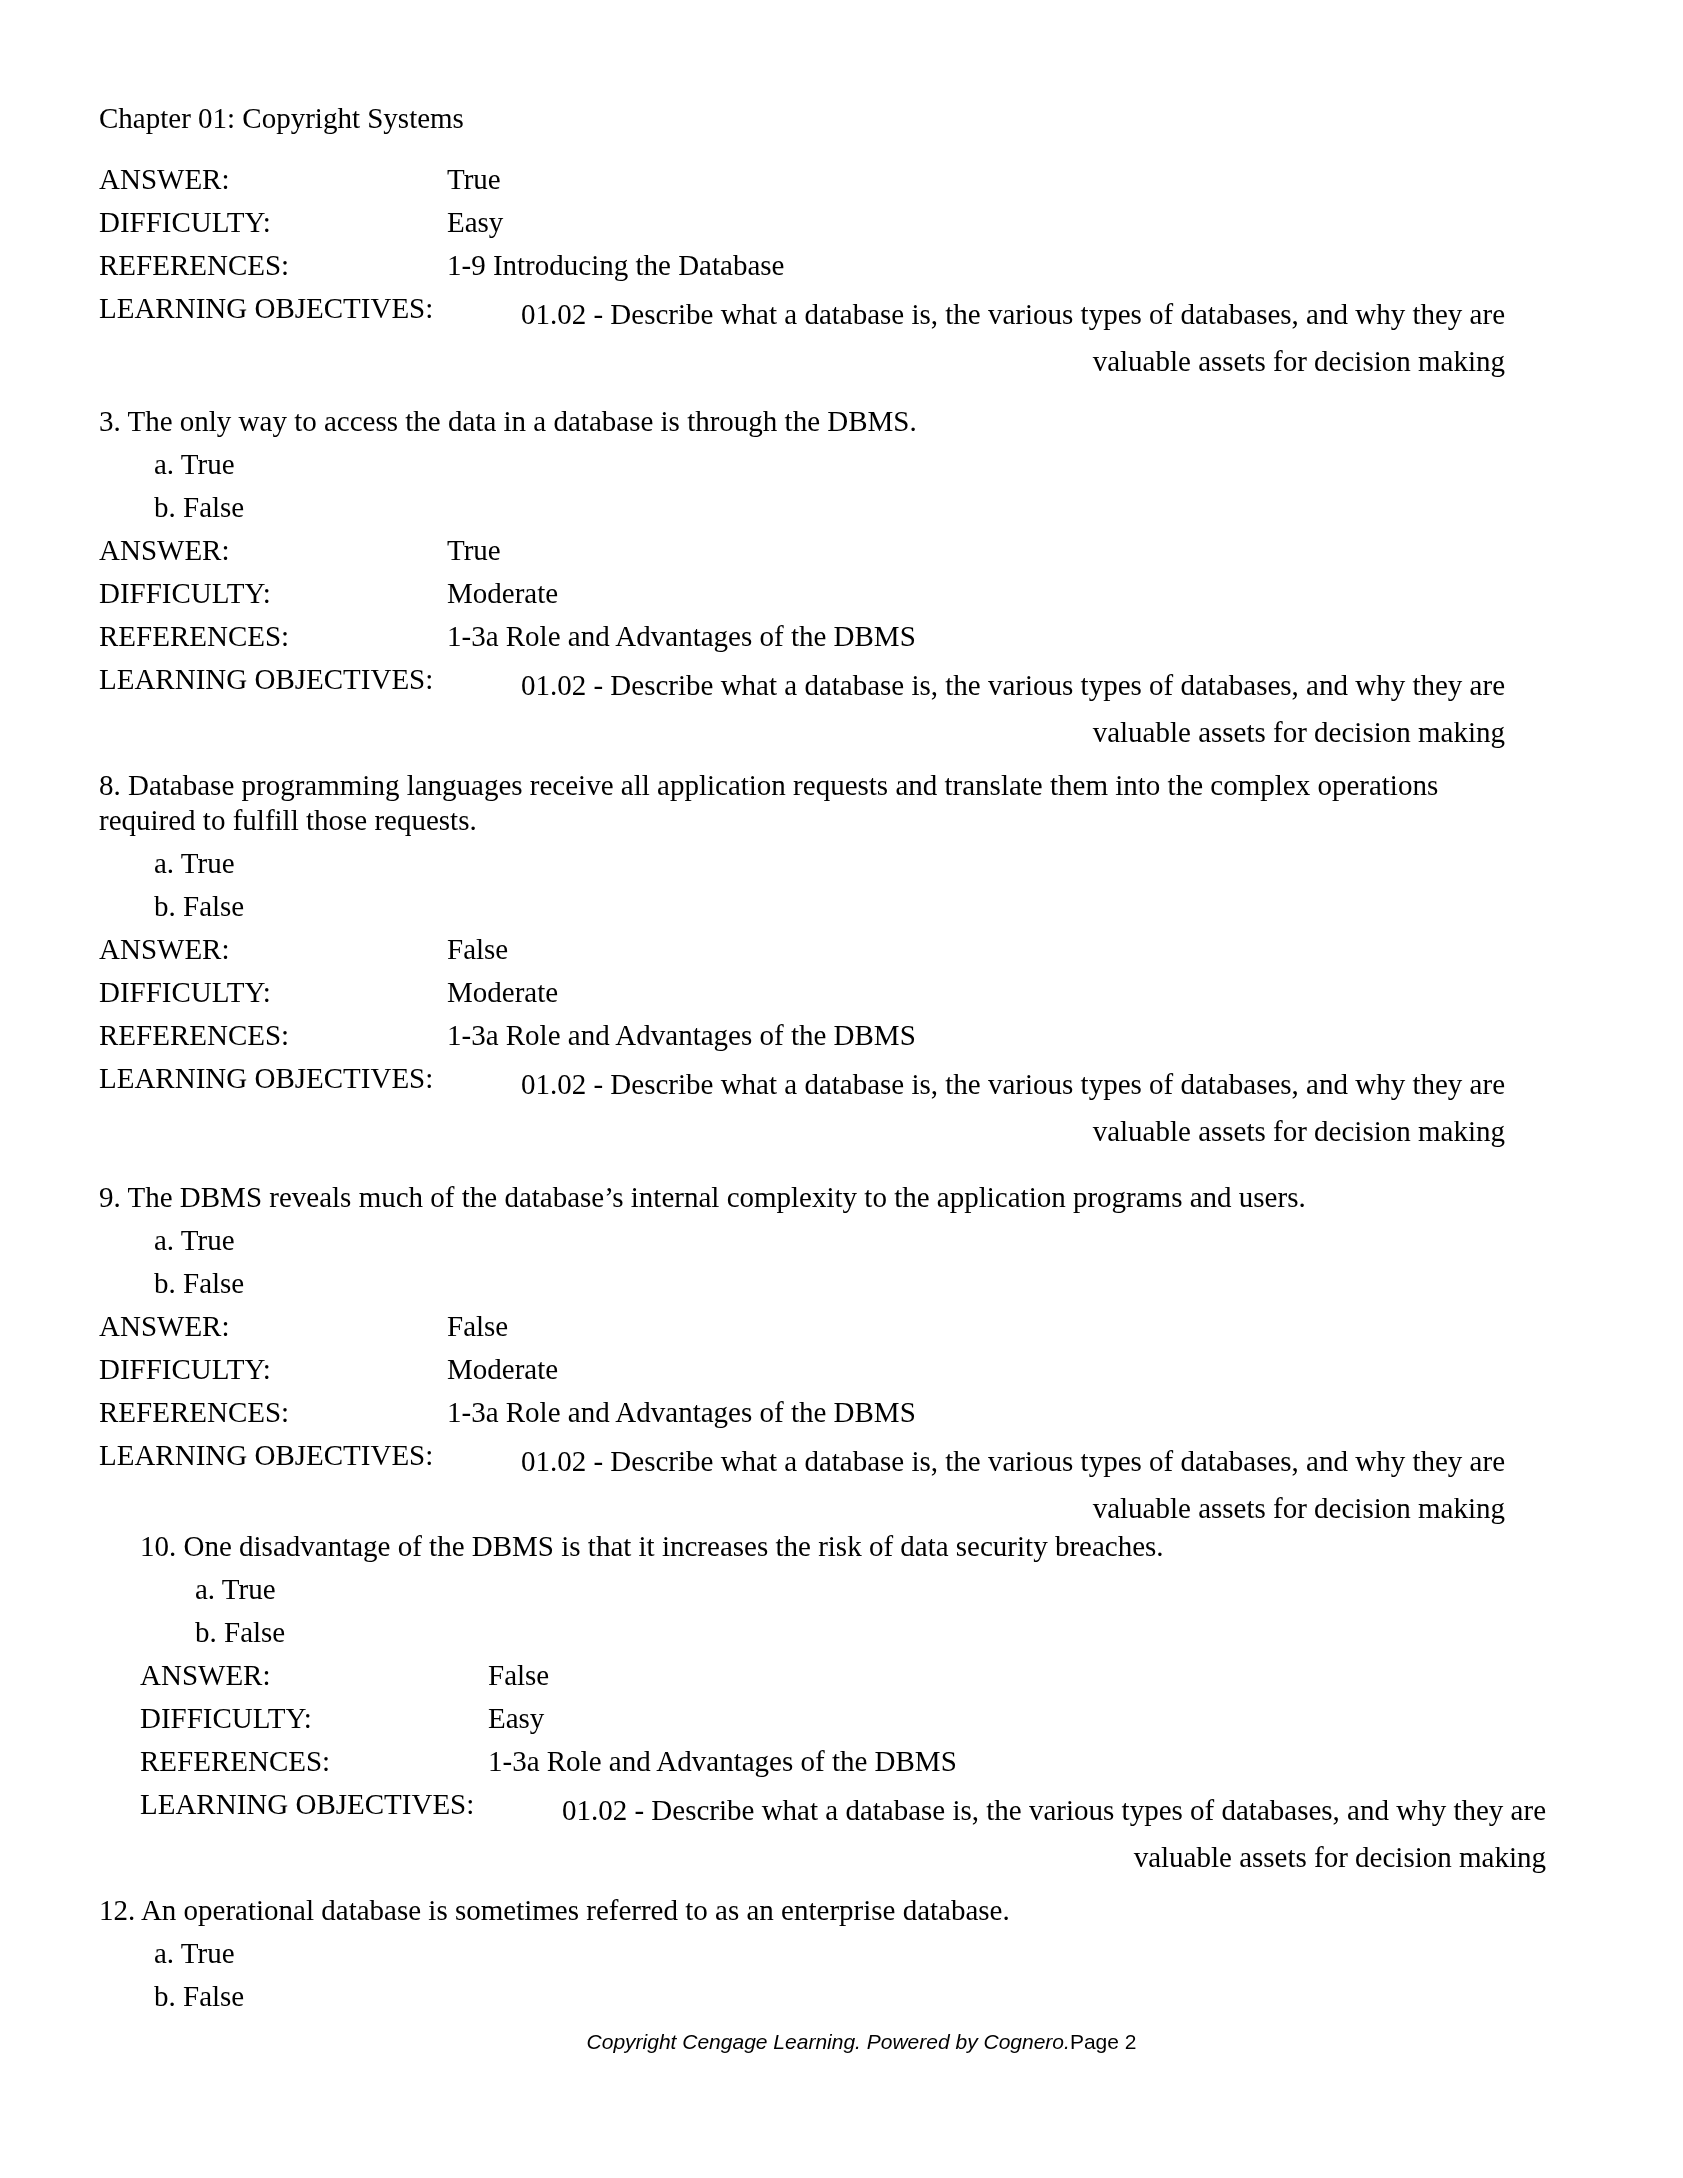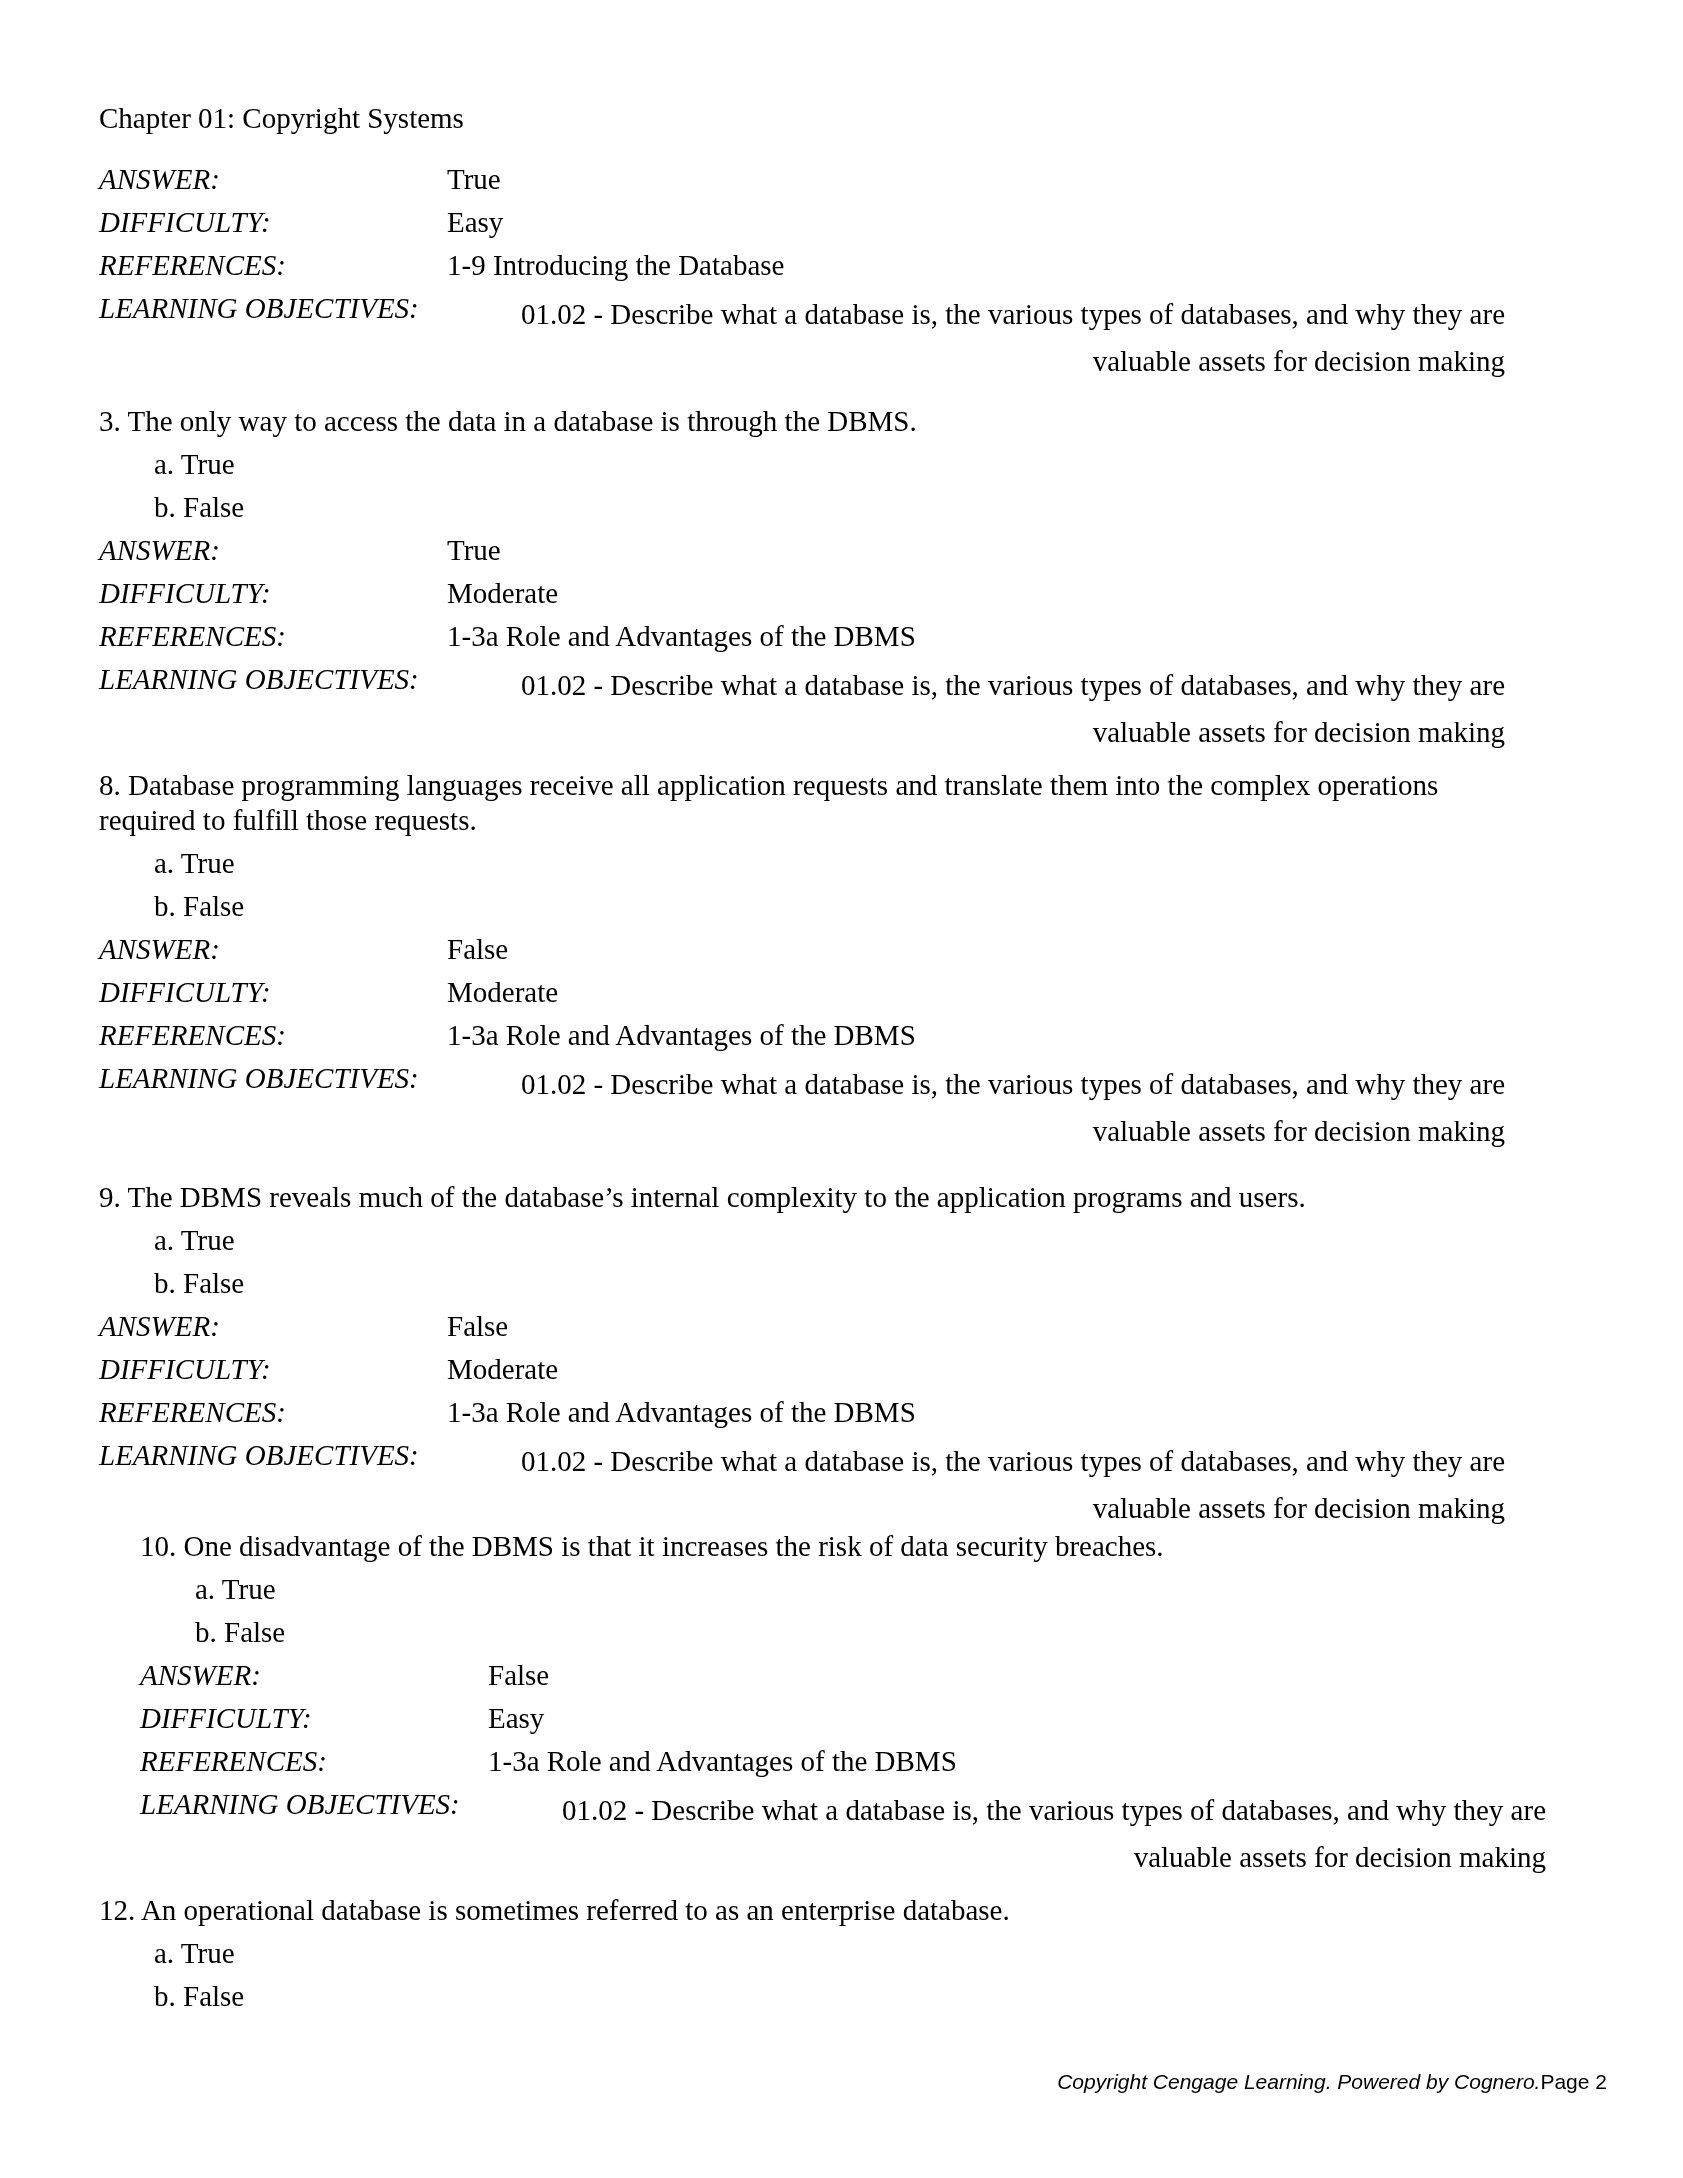--- a/index.html
+++ b/index.html
@@ -4,25 +4,25 @@
 <style>
   html, body { margin:0; padding:0; background:#ffffff; }
   body { width:1683px; height:2178px; position:relative; overflow:hidden;
          font-family:"Liberation Serif", serif; color:#000; }
   .page { position:absolute; left:99px; top:0; width:1406px; }
   .chapter { position:absolute; left:0; top:97px; font-size:29px; line-height:43px; white-space:nowrap; }
   .block { position:absolute; left:0; width:1406px; font-size:29px; }
   .qline { line-height:35px; padding:4px 0; }
   .opt { line-height:43px; padding-left:55px; }
   .meta { display:flex; }
-  .meta .lbl { width:348px; flex:none; font-style:italic; line-height:43px; white-space:nowrap; }
+  .meta .lbl { width:348px; flex:none; line-height:43px; white-space:nowrap; }
   .meta .val { flex:1; line-height:43px; }
   .meta .val.wrap { line-height:47px; padding-top:4px;text-align:right; }
   .footer { position:absolute; top:2030px; left:116px; width:1491px; font-family:"Liberation Sans", sans-serif;
-            font-size:21px; display:flex; justify-content:flex-end;margin-top:40px; }
+            font-size:21px; display:flex; justify-content:center; }
   .footer .copy { font-style:italic; }
 </style>
 </head>
 <body>
 
 <div class="page">
   <div class="chapter">Chapter 01: Copyright Systems</div>
 
   <div class="block" style="top:158px;">
     <div class="meta">

